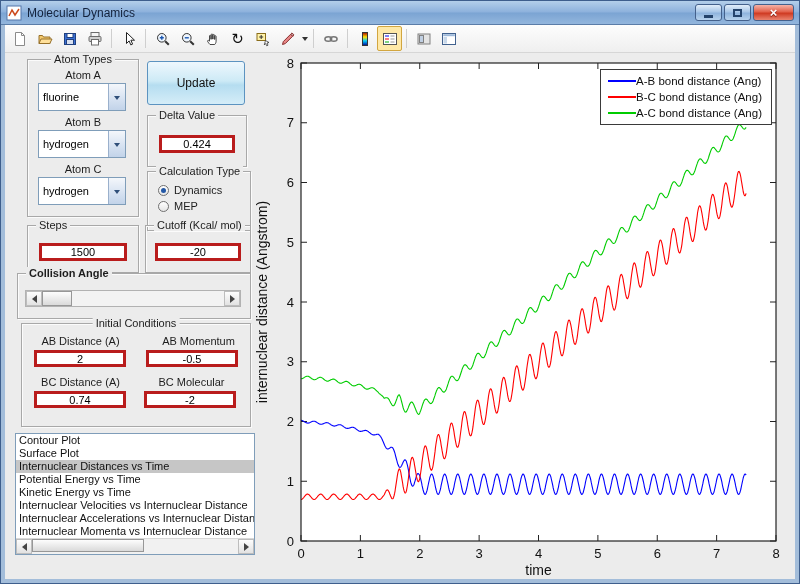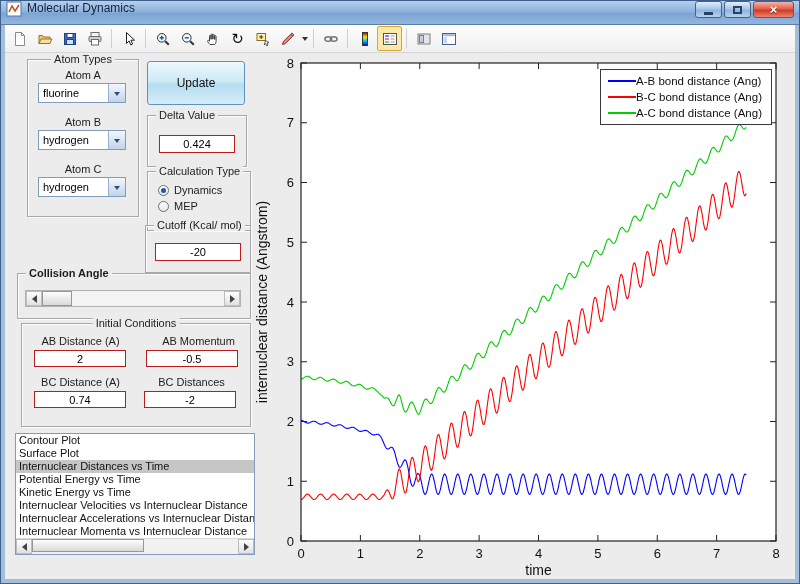--- a/index.html
+++ b/index.html
@@ -2,21 +2,21 @@
 <html><head>
 <meta charset="utf-8">
 <style>
   html,body{margin:0;padding:0;background:#d8d8d8;}
   #window{position:relative;width:800px;height:584px;box-sizing:border-box;
     font-family:"Liberation Sans","DejaVu Sans",sans-serif;background:#ececec;
     border:1px solid #3e5e8c;overflow:hidden;}
   
   .titlebar{position:absolute;left:0;top:0;right:0;height:24px;
     background:linear-gradient(#b4cfea 0%,#8db1dc 48%,#7ba4d3 52%,#93b6dd 100%);
-    border-bottom:1px solid #5b7da8;display:flex;padding:0 5px;box-sizing:border-box;}
+    border-bottom:1px solid #5b7da8;display:flex;align-items:center;padding:0 5px;box-sizing:border-box;}
   .title-text{font-size:12px;color:#13223c;margin-left:5px;}
   .tb-buttons{margin-left:auto;display:flex;gap:2px;}
   .tb-btn{width:27px;height:17px;border:1px solid #44618c;border-radius:3px;box-sizing:border-box;
     background:linear-gradient(#e2eefa,#a9c7e8 45%,#8fb4dd 55%,#b7d2ed);display:flex;align-items:center;justify-content:center;}
   .tb-btn.close{width:41px;background:linear-gradient(#f6b3a8,#e2614b 45%,#cf3a22 55%,#ea8470);}
   .glyph-min{width:9px;height:3px;background:#24436b;margin-top:8px;}
   .glyph-max{width:9px;height:8px;border:2px solid #24436b;box-sizing:border-box;}
   .glyph-close{color:#fff;font-size:13px;font-weight:bold;line-height:1;text-shadow:0 1px 1px #7a1d10;}
   
   .toolbar{position:absolute;left:1px;top:24px;right:1px;height:28px;
@@ -33,23 +33,23 @@
   .client{position:absolute;left:1px;right:1px;top:52px;bottom:1px;background:#ececec;}
   .edge{position:absolute;background:#a3bdda;z-index:40;pointer-events:none;}
   #edge-l{left:0;top:24px;bottom:0;width:4px;}
   #edge-r{right:0;top:24px;bottom:0;width:4px;}
   #edge-b{left:0;right:0;bottom:0;height:4px;}
   
   .panel{position:absolute;border:1px solid #a8a8a8;box-shadow:1px 1px 0 #fbfbfb, inset 1px 1px 0 #fbfbfb;}
   .ptitle{position:absolute;top:-7px;left:8px;background:#ececec;padding:0 3px;font-size:11px;color:#1d1d1d;white-space:nowrap;}
   .center-title > .ptitle{left:50%;transform:translateX(-50%);}
   .lbl{position:absolute;font-size:11px;color:#1d1d1d;text-align:center;white-space:nowrap;}
-  .edit{position:absolute;border:1px solid #b91c1c;background:#fff;
+  .edit{position:absolute;border:3px solid #b91c1c;background:#fff;
     font:11px "Liberation Sans","DejaVu Sans",sans-serif;text-align:center;padding:0;box-sizing:border-box;}
-  .combo{position:absolute;height:20px;border:1px solid #7f9db9;background:#fff;display:flex;align-items:center;box-sizing:border-box;}
+  .combo{position:absolute;height:28px;border:1px solid #7f9db9;background:#fff;display:flex;align-items:center;box-sizing:border-box;}
   .combo-text{flex:1;font-size:11px;padding-left:4px;overflow:hidden;white-space:nowrap;}
   .combo-btn{width:16px;align-self:stretch;background:linear-gradient(#f4f7fb,#d5e1f1 60%,#c2d3e9);
     border-left:1px solid #9ab0cc;display:flex;align-items:center;justify-content:center;}
   .combo-arrow{width:0;height:0;border:3.5px solid transparent;border-top:4.5px solid #2f4f79;margin-top:4px;}
   #update-btn{position:absolute;left:146px;top:60px;width:98px;height:44px;
     background:linear-gradient(#eef7fd,#cdeaf6 45%,#b5ddf0 55%,#d5edf8);
     border:1px solid #5c93c0;border-radius:3px;font:12px "Liberation Sans","DejaVu Sans",sans-serif;color:#111;}
   .radio-row{display:flex;align-items:center;gap:5px;margin:4px 0 4px 8px;}
   .radio-circ{width:11px;height:11px;border-radius:50%;border:1px solid #707070;
     background:linear-gradient(#fff,#e6e6e6);position:relative;flex:0 0 auto;box-sizing:border-box;}
@@ -271,20 +271,24 @@
           </span>
           <span class="radio-label">Dynamics</span>
         </div>
         <div class="radio-row">
           <span class="radio-circ"></span>
           <span class="radio-label">MEP</span>
         </div>
       </div>
   </div>
 
+  <div class="panel" style="left:26px;top:224px;width:110px;height:46px;">
+    <span class="ptitle">Steps</span>
+    <input class="edit" style="left: 11px; top: 17px; width: 88px; height: 18px;" value="1500">
+  </div>
 
   <div class="panel" style="left:144px;top:224px;width:104px;height:46px;">
     <span class="ptitle">Cutoff (Kcal/ mol)</span>
     <input class="edit" style="left: 9px; top: 17px; width: 86px; height: 18px;" value="-20">
   </div>
 
   <div class="panel" style="left:16px;top:272px;width:232px;height:44px;font-weight:bold;">
     <span class="ptitle">Collision Angle</span>
     <div class="slider">
       <span class="sl-btn">
@@ -299,21 +303,21 @@
     </div>
   </div>
 
   <div class="panel center-title" style="left:20px;top:322px;width:228px;height:102px;">
     <span class="ptitle">Initial Conditions</span>
     <div class="lbl" style="left:6px;top:11px;width:105px;">AB Distance (A)</div>
     <div class="lbl" style="left:124px;top:11px;width:105px;">AB Momentum</div>
     <input class="edit" style="left: 12px; top: 26px; width: 92px; height: 17px;" value="2">
     <input class="edit" style="left: 124px; top: 26px; width: 92px; height: 17px;" value="-0.5">
     <div class="lbl" style="left:6px;top:52px;width:105px;">BC Distance (A)</div>
-    <div class="lbl" style="left:117px;top:52px;width:105px;">BC Distances</div>
+    <div class="lbl" style="left:117px;top:52px;width:105px;">BC Molecular</div>
     <input class="edit" style="left: 12px; top: 67px; width: 92px; height: 17px;" value="0.74">
     <input class="edit" style="left: 122px; top: 67px; width: 92px; height: 17px;" value="-2">
   </div>
 
   <div id="plot-listbox">
     <div id="list-items">
         <div class="list-item">Contour Plot</div>
         <div class="list-item">Surface Plot</div>
         <div class="list-item selected">Internuclear Distances vs Time</div>
         <div class="list-item">Potential Energy vs Time</div>

